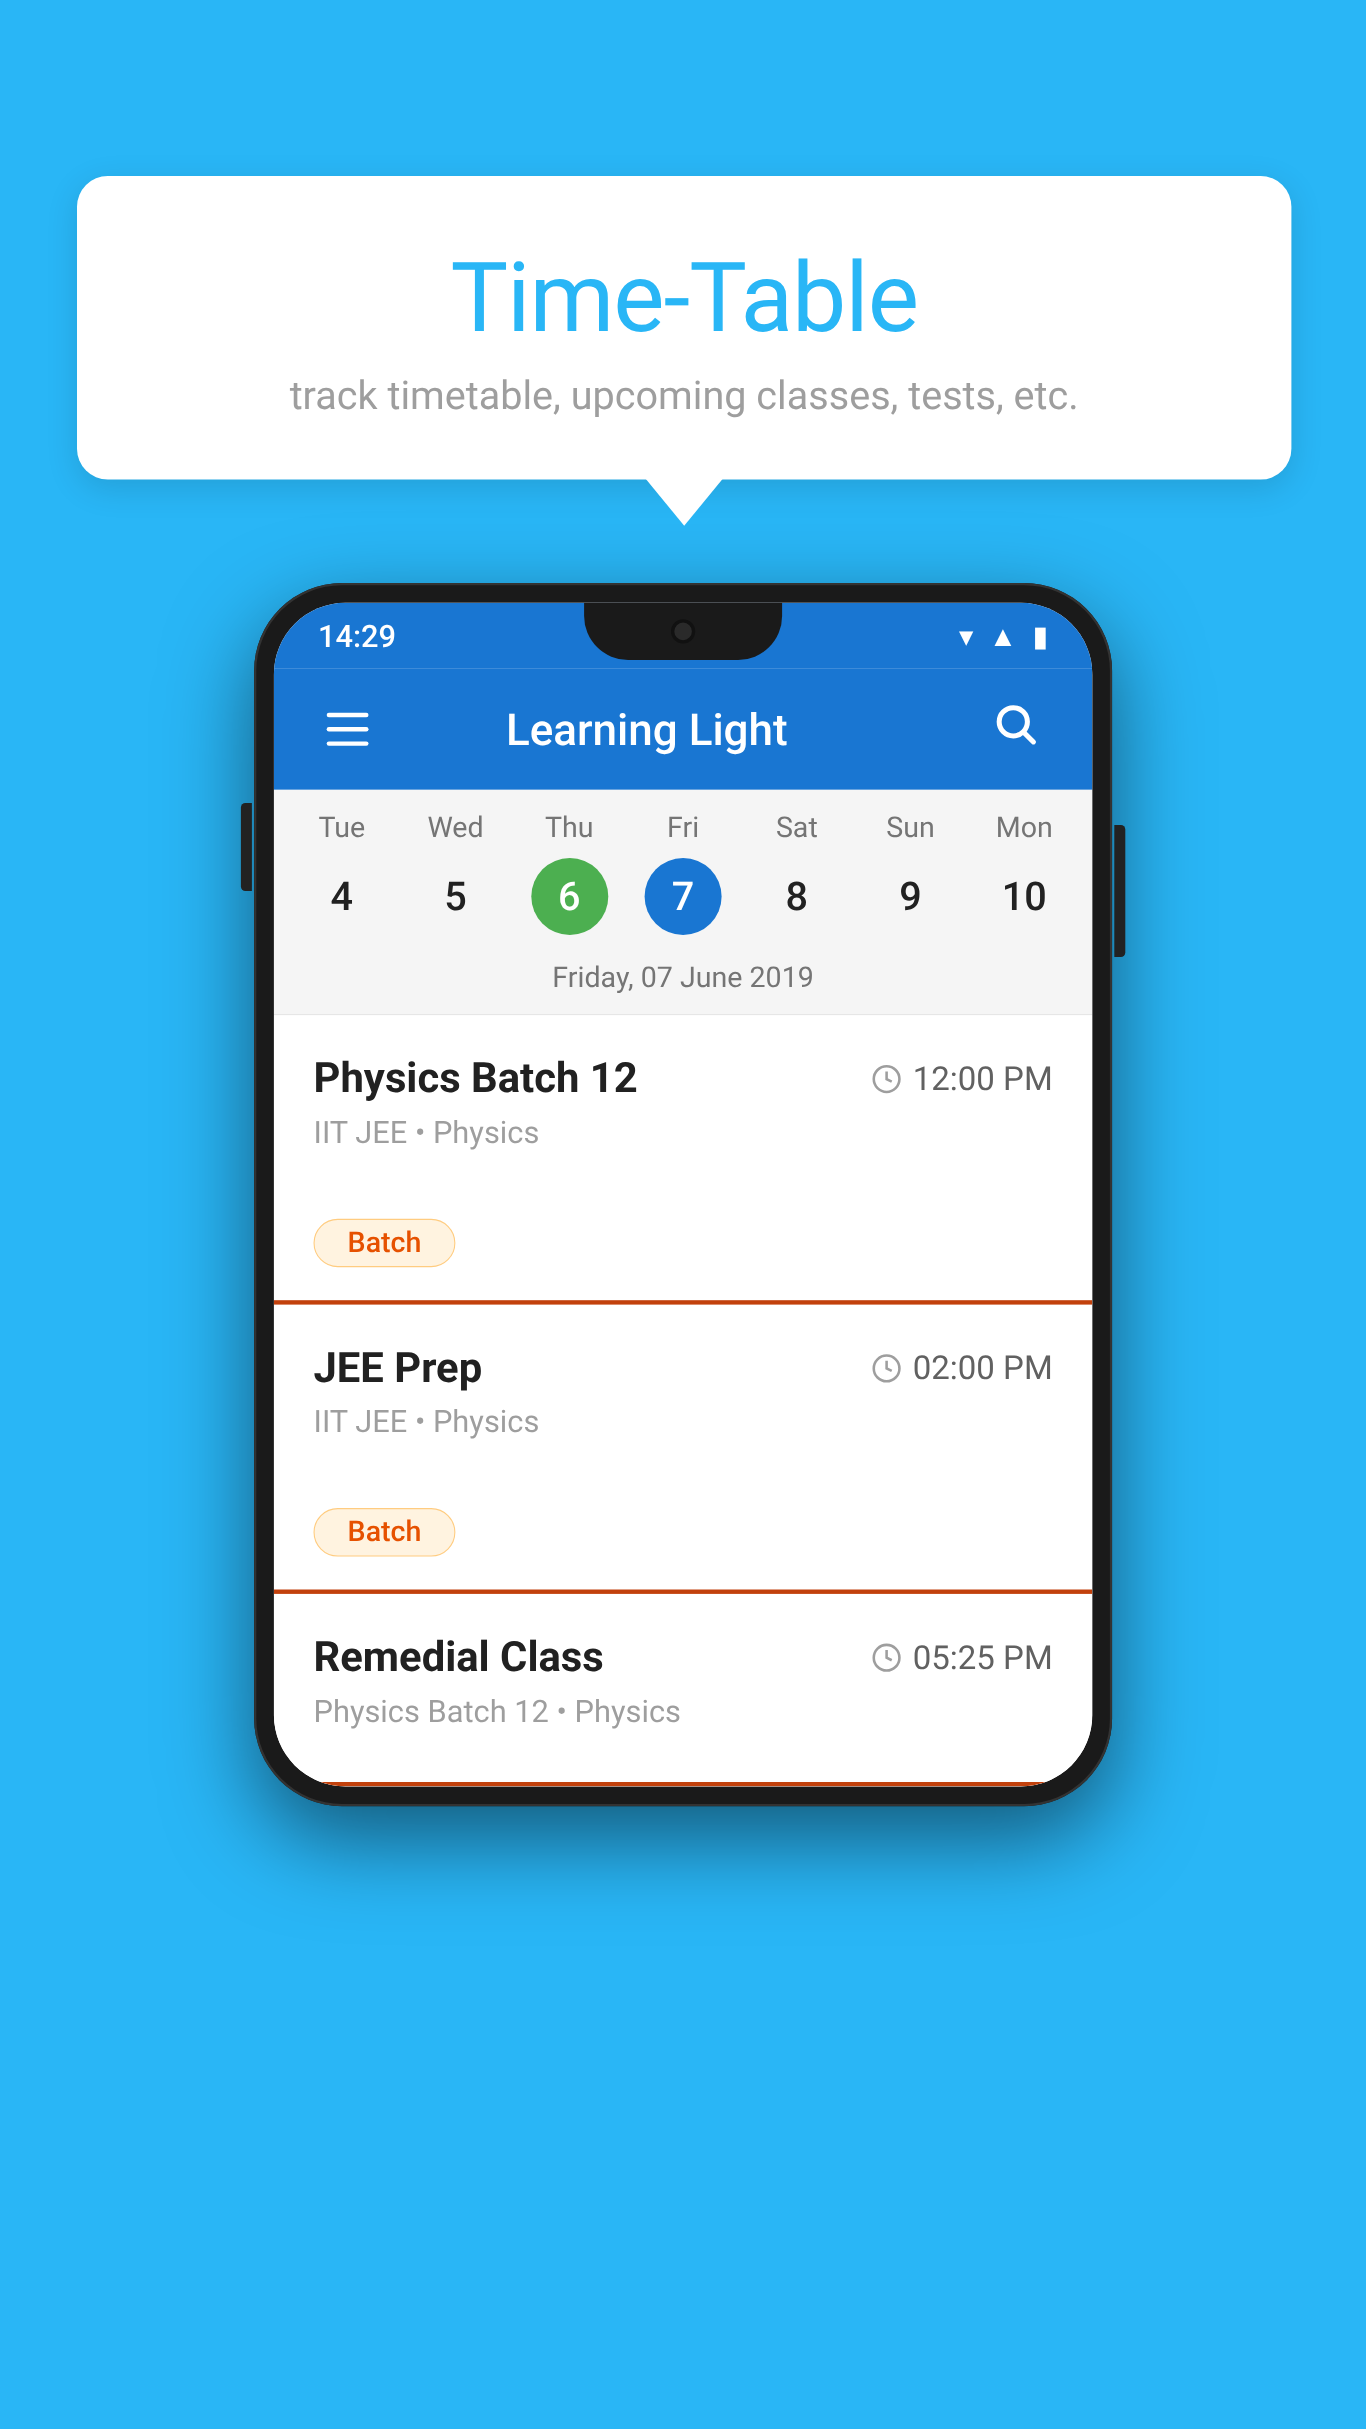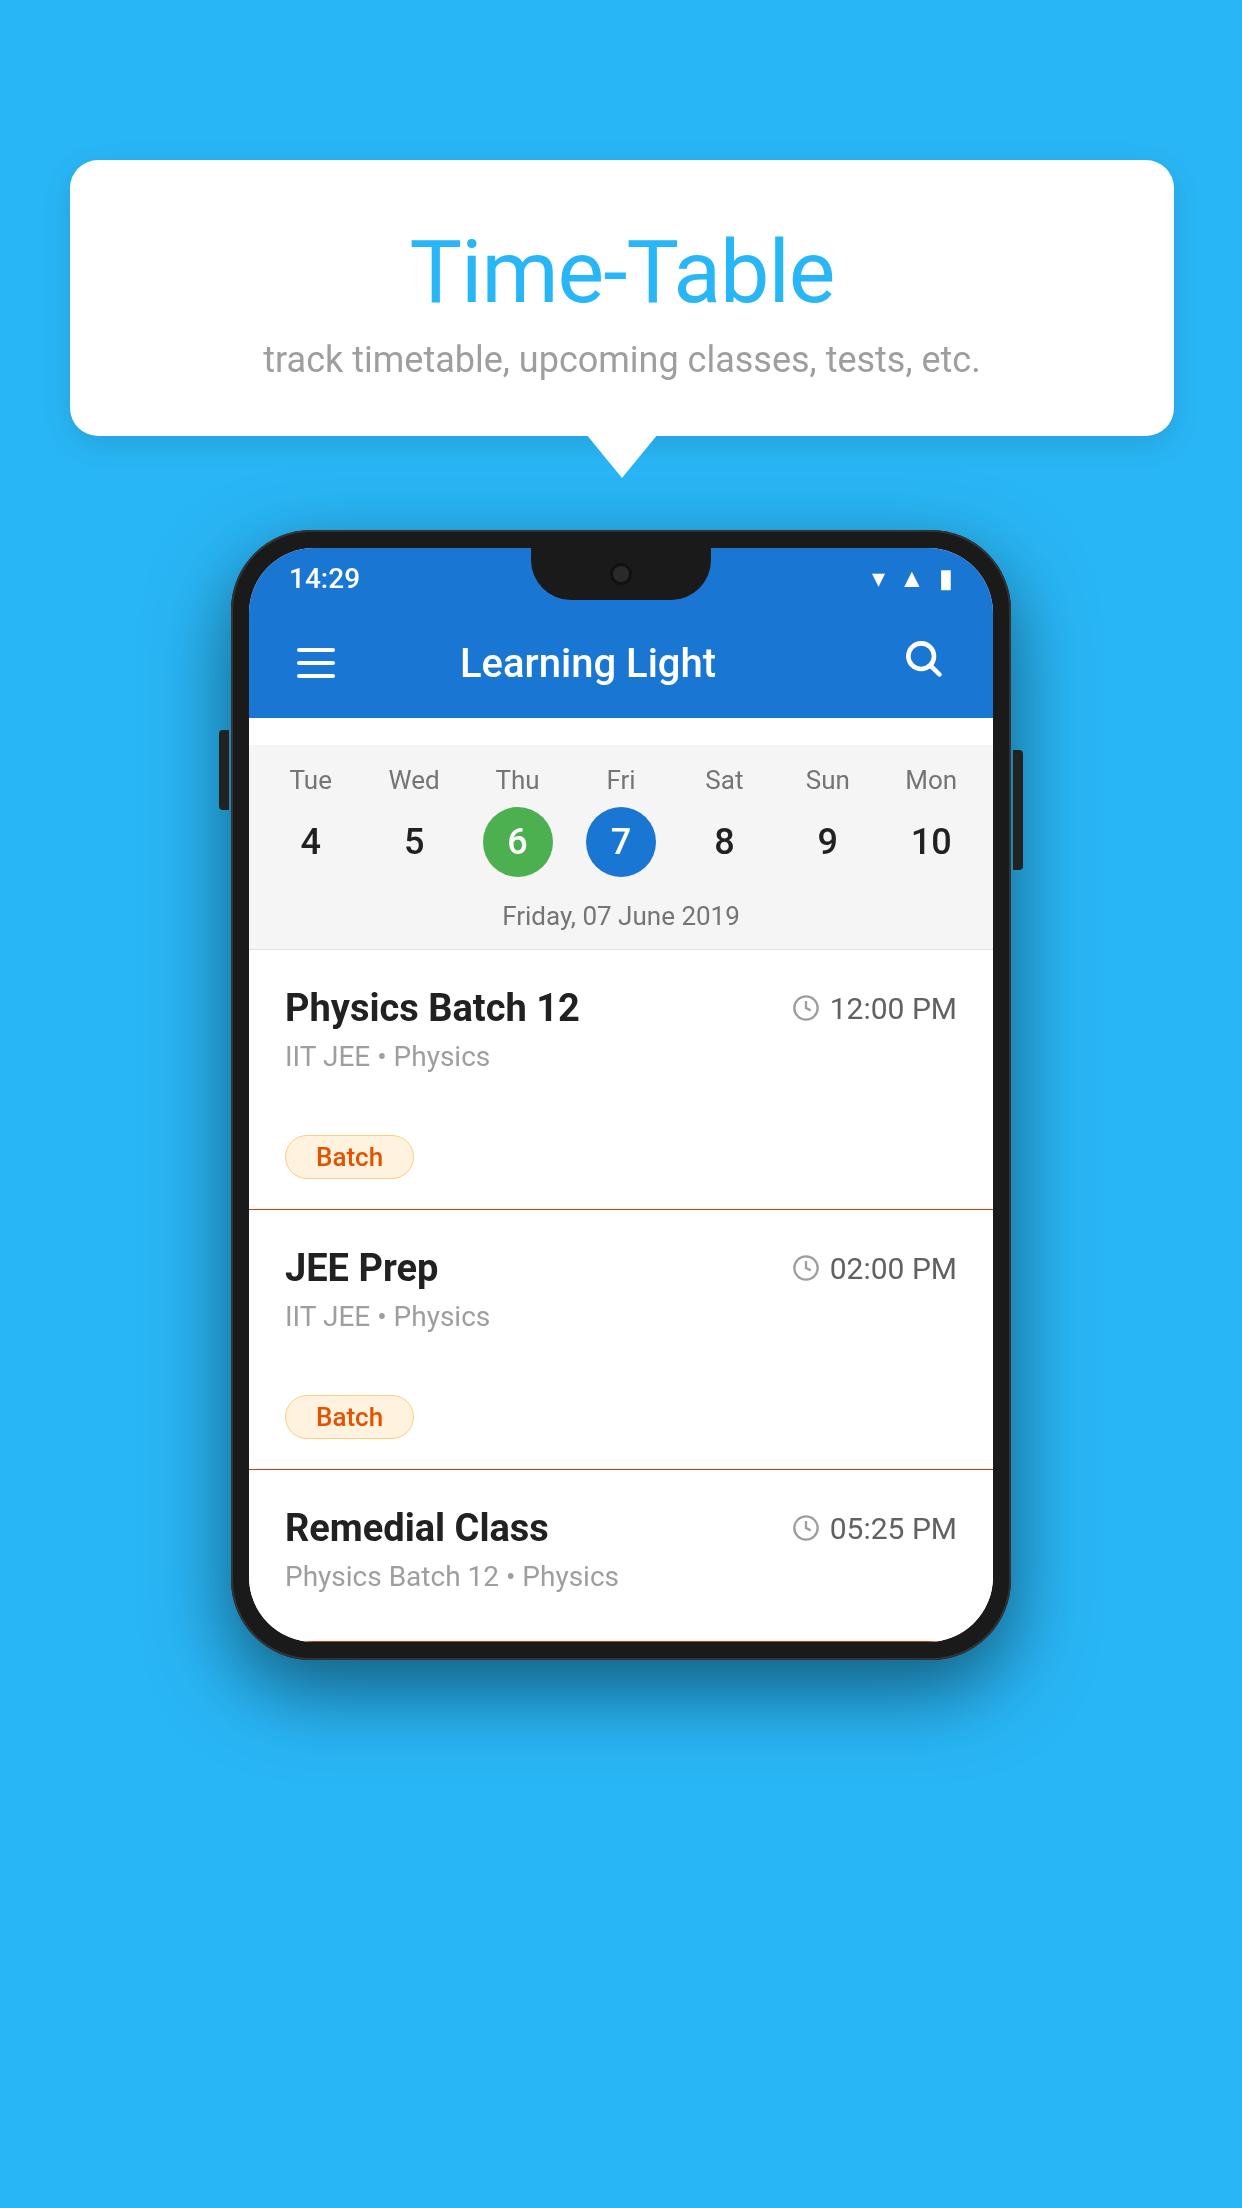--- a/index.html
+++ b/index.html
@@ -194,21 +194,20 @@
     .search-icon-btn {
       color: white;
       font-size: 44px;
       cursor: pointer;
     }
 
     
     .calendar-strip {
       background: #F5F5F5;
       padding: 20px 10px 0;
-      margin-top: 27px;
     }
 
     .days-row {
       display: flex;
       justify-content: space-around;
       padding-bottom: 8px;
     }
 
     .day-col {
       display: flex;
@@ -260,21 +259,21 @@
       background: #E0E0E0;
     }
 
     
     .schedule-list {
       background: white;
     }
 
     .schedule-item {
       padding: 36px 36px 30px;
-      border-bottom: 1px solid #c2410c;
+      border-bottom: 4px solid #c2410c;
     }
 
     .schedule-item-header {
       display: flex;
       justify-content: space-between;
       align-items: center;
       margin-bottom: 10px;
     }
 
     .schedule-title {

